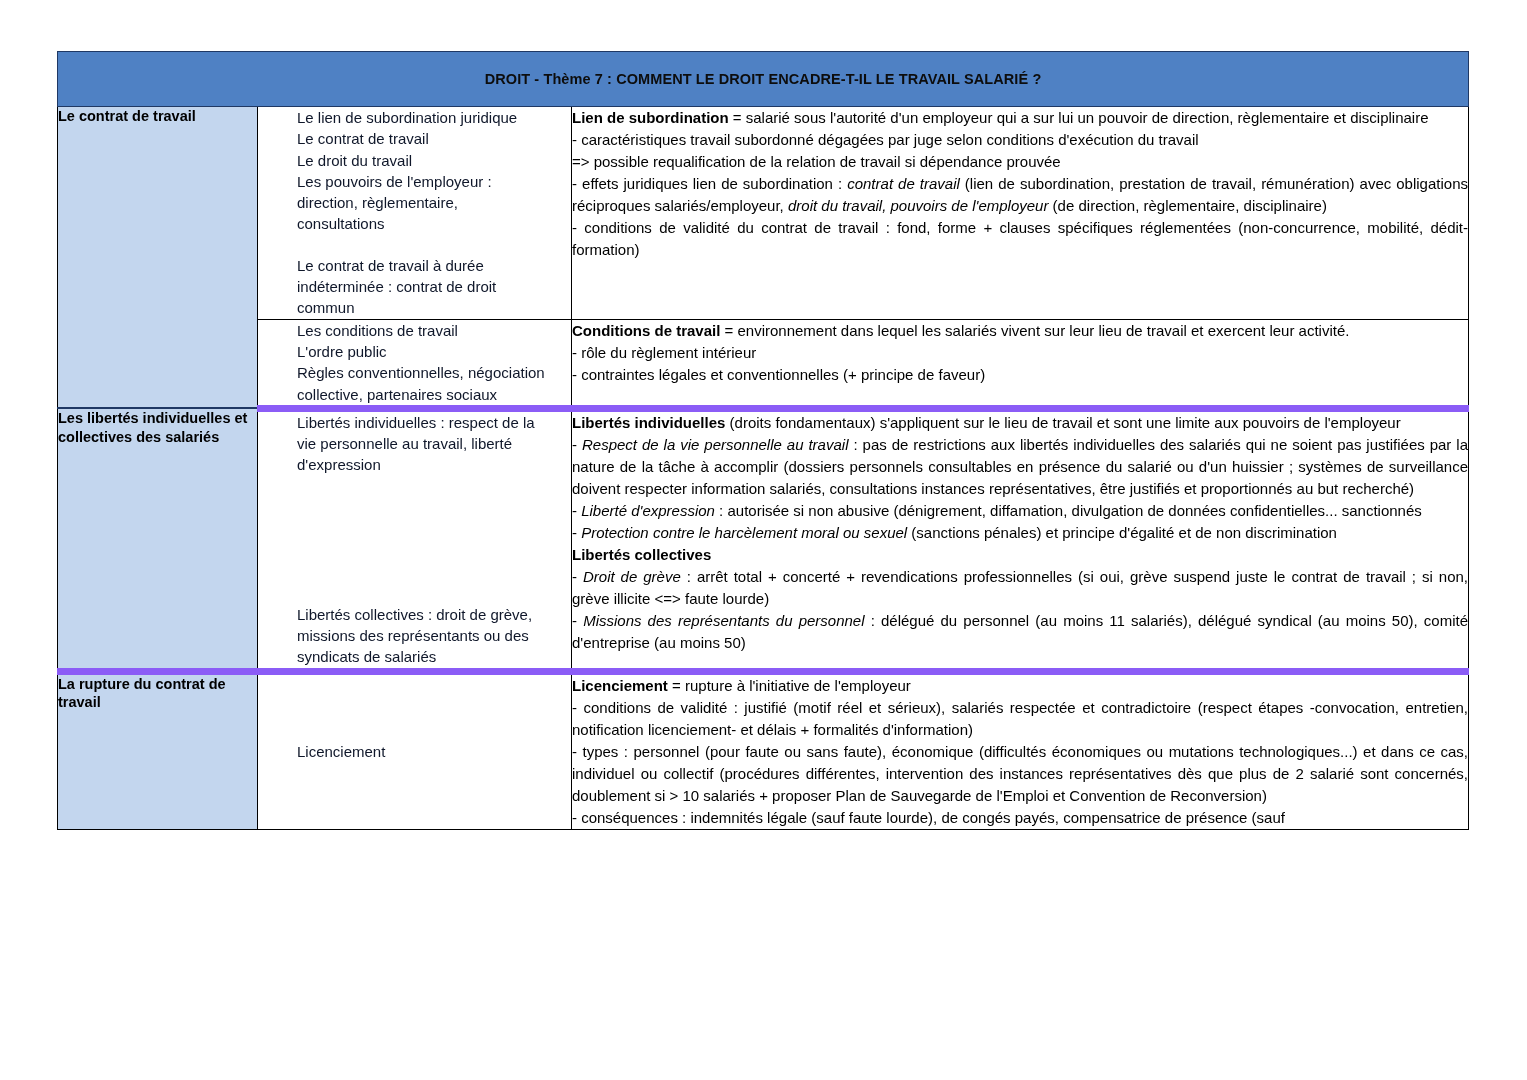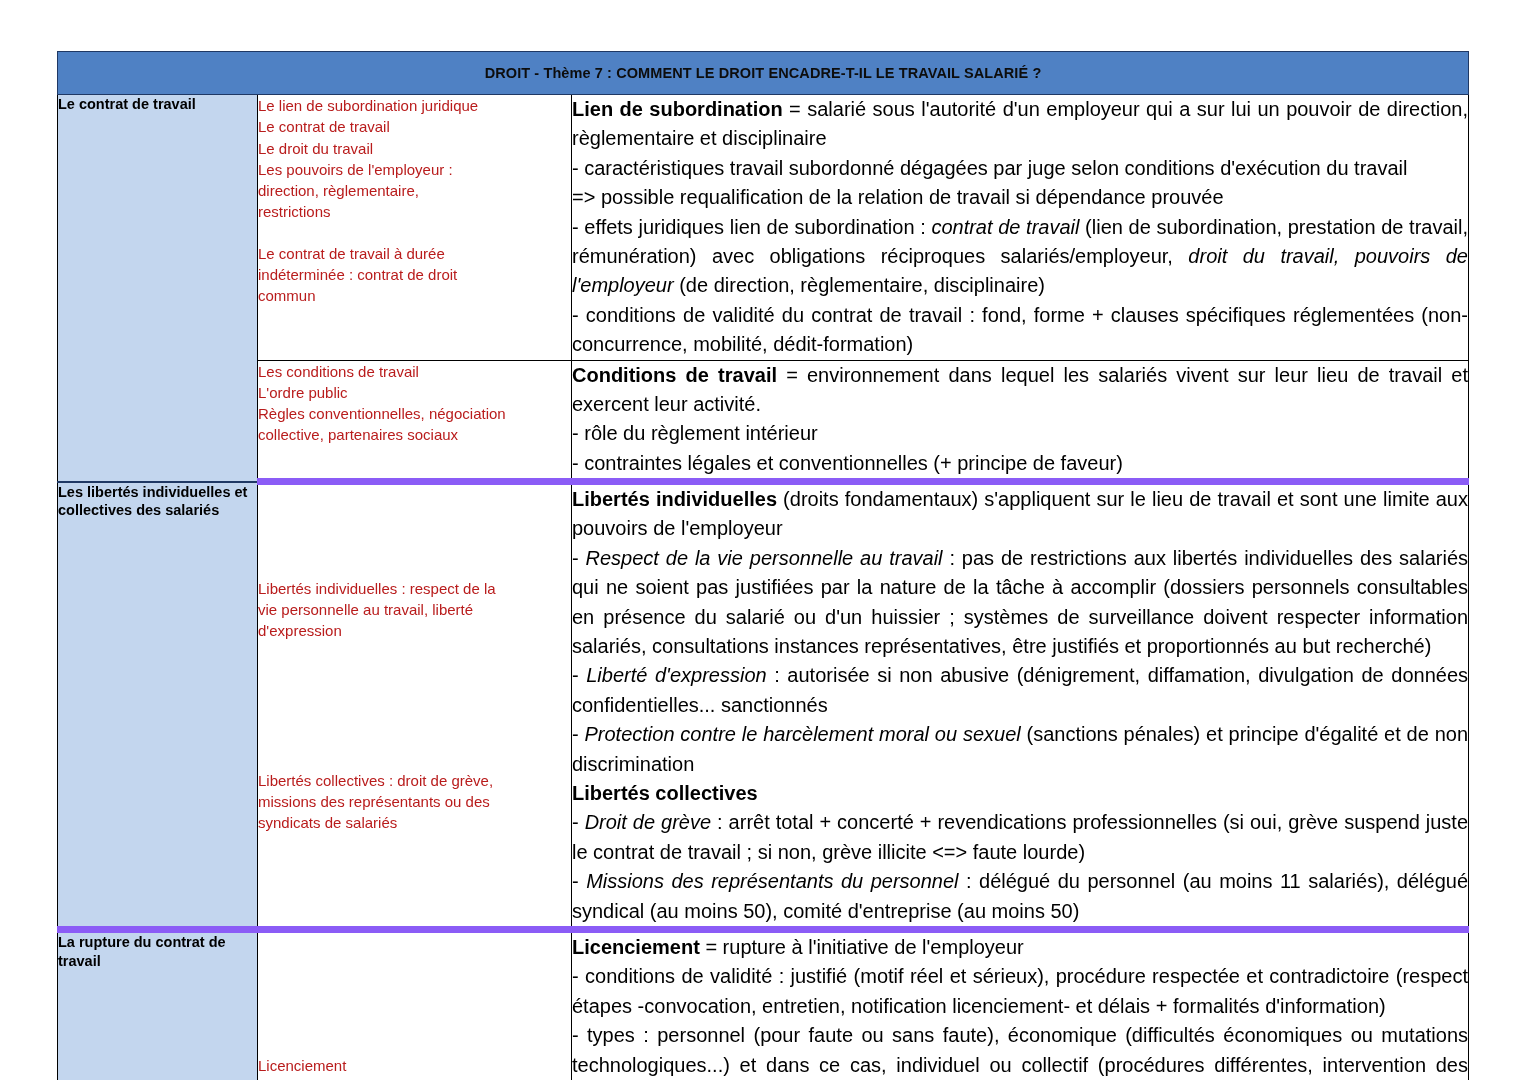--- a/index.html
+++ b/index.html
@@ -38,21 +38,21 @@
     padding: 0;
   }
 
   
   .title-row td {
     background: #4f81c4;
     border: 1px solid #1f3864;
     height: 32px;
     text-align: center;
     vertical-align: middle;
-    padding: 5px 4px;
+    padding: 11px 4px;
   }
   .title-text {
     font-size: 14.5px;
     font-weight: bold;
     color: #0d0d0d;
     letter-spacing: 0.1px;
     white-space: nowrap;
   }
 
   
@@ -76,31 +76,32 @@
   
   .notion-cell {
     background: #ffffff;
     padding: 8px 6px 8px 9px;
     vertical-align: top;
   }
   .notion-cell.vmid { vertical-align: middle; }
   .notion-text {
     font-size: 15px;
     line-height: 1.42;
-    color: #b91c1c;
+    color: #0f172a;
+    margin-left: 39px;
   }
   .notion-block + .notion-block { margin-top: 20px; }
 
   
   .content-cell {
     background: #ffffff;
     padding: 7px 9px 7px 9px;
   }
   .content-text {
-    font-size: 20px;
+    font-size: 15px;
     line-height: 1.47;
     text-align: justify;
     color: #000000;
   }
   .content-text p {
     margin: 0;
   }
   .content-text b { font-weight: bold; }
   .content-text .bi { font-weight: normal; font-style: italic; }
 
@@ -136,21 +137,21 @@
           <div class="theme-label">Le contrat de travail</div>
         </td>
         <td class="notion-cell">
           <div class="notion-text">
             <div class="notion-block">
               <div>Le lien de subordination juridique</div>
               <div>Le contrat de travail</div>
               <div>Le droit du travail</div>
               <div>Les pouvoirs de l'employeur :</div>
               <div>direction, règlementaire,</div>
-              <div>restrictions</div>
+              <div>consultations</div>
             </div>
             <div class="notion-block">
               <div>Le contrat de travail à durée</div>
               <div>indéterminée : contrat de droit</div>
               <div>commun</div>
             </div>
           </div>
         </td>
         <td class="content-cell">
           <div class="content-text">
@@ -221,21 +222,21 @@
         <td class="notion-cell vmid">
           <div class="notion-text">
             <div class="notion-block">
               <div>Licenciement</div>
             </div>
           </div>
         </td>
         <td class="content-cell">
           <div class="content-text">
               <p><b>Licenciement</b> = rupture à l'initiative de l'employeur</p>
-              <p>- conditions de validité : justifié (motif réel et sérieux), procédure respectée et contradictoire (respect étapes -convocation, entretien, notification licenciement- et délais + formalités d'information)</p>
+              <p>- conditions de validité : justifié (motif réel et sérieux), salariés respectée et contradictoire (respect étapes -convocation, entretien, notification licenciement- et délais + formalités d'information)</p>
               <p>- types : personnel (pour faute ou sans faute), économique (difficultés économiques ou mutations technologiques...) et dans ce cas, individuel ou collectif (procédures différentes, intervention des instances représentatives dès que plus de 2 salarié sont concernés, doublement si &gt; 10 salariés + proposer Plan de Sauvegarde de l'Emploi et Convention de Reconversion)</p>
               <p>- conséquences : indemnités légale (sauf faute lourde), de congés payés, compensatrice de présence (sauf</p>
             </div>
         </td>
       </tr>
 
     </tbody>
   </table>
 
 </div>

